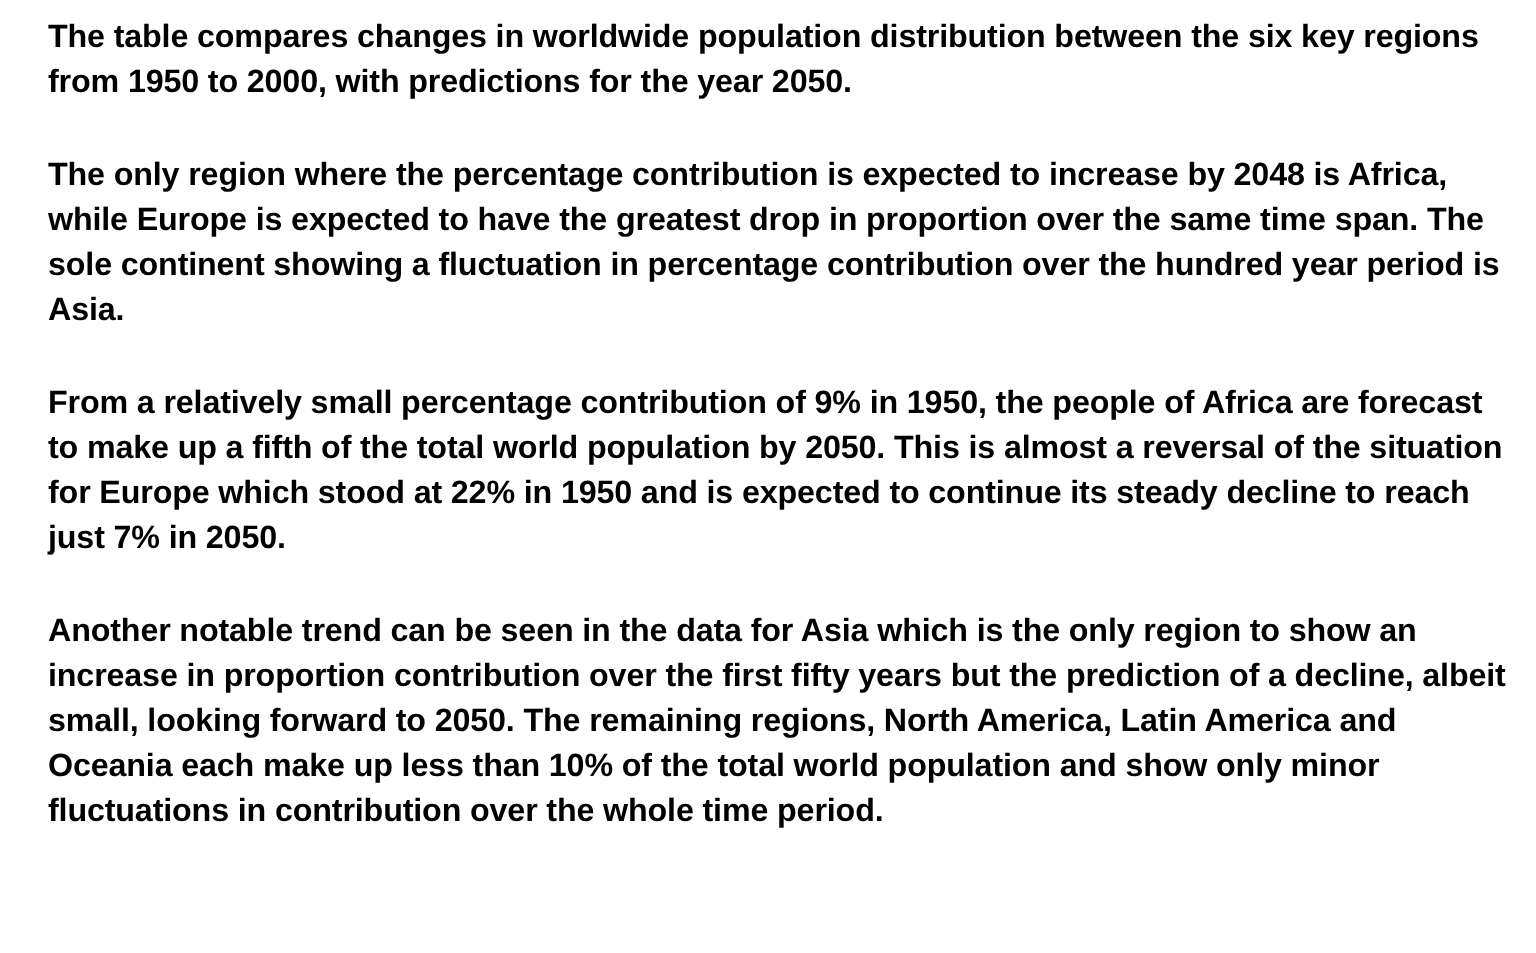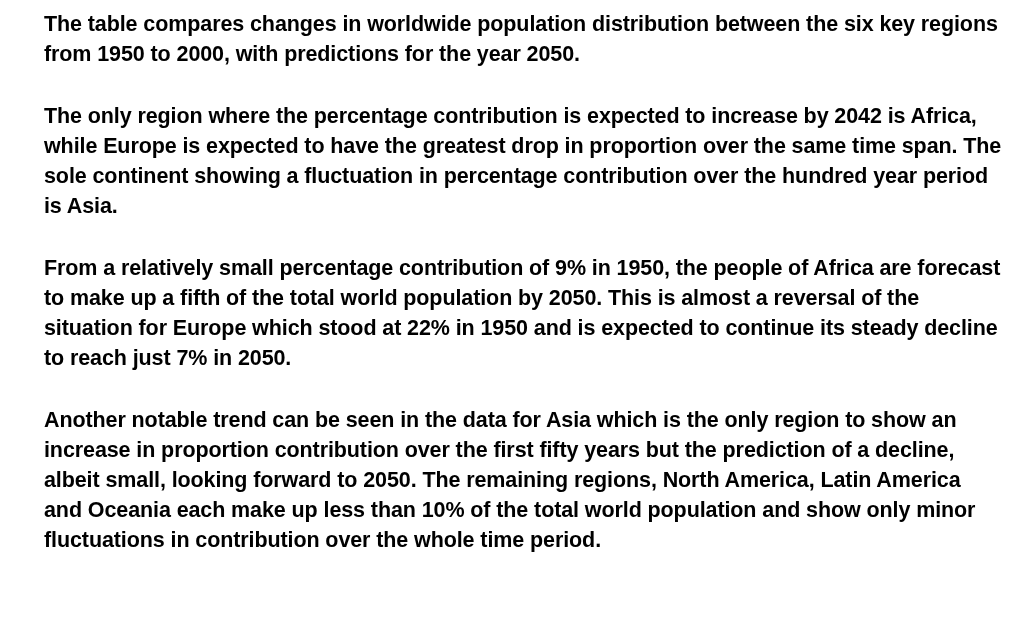--- a/index.html
+++ b/index.html
@@ -9,36 +9,36 @@
   }
   body {
     width: 1024px;
     height: 635px;
     overflow: hidden;
   }
   .doc {
     box-sizing: border-box;
     width: 1024px;
     height: 635px;
-    padding: 9px 20px 0 44px;
+    padding: 9px 20px 0 32px;
     font-family: "Liberation Sans", "DejaVu Sans", sans-serif;
     font-weight: bold;
     font-size: 21.5px;
     line-height: 30px;
     color: #000000;
     letter-spacing: -0.1px;
   }
   .doc p {
     margin: 0 0 32px 0;
   }
   .word-count {
     margin-left: 5px;
   }
 </style>
 </head>
 <body>
 
 <div class="doc">
   <p>The table compares changes in worldwide population distribution between the six key regions from 1950 to 2000, with predictions for the year 2050.</p>
-  <p>The only region where the percentage contribution is expected to increase by 2042 is Africa, while Europe is expected to have the greatest drop in proportion over the same time span. The sole continent showing a fluctuation in percentage contribution over the hundred year period is Asia.</p>
+  <p>The only region where the percentage contribution is expected to increase by 2048 is Africa, while Europe is expected to have the greatest drop in proportion over the same time span. The sole continent showing a fluctuation in percentage contribution over the hundred year period is Asia.</p>
   <p>From a relatively small percentage contribution of 9% in 1950, the people of Africa are forecast to make up a fifth of the total world population by 2050. This is almost a reversal of the situation for Europe which stood at 22% in 1950 and is expected to continue its steady decline to reach just 7% in 2050.</p>
   <p>Another notable trend can be seen in the data for Asia which is the only region to show an increase in proportion contribution over the first fifty years but the prediction of a decline, albeit small, looking forward to 2050. The remaining regions, North America, Latin America and Oceania each make up less than 10% of the total world population and show only minor fluctuations in contribution over the whole time period.</p>
 </div>
 
 </body></html>

